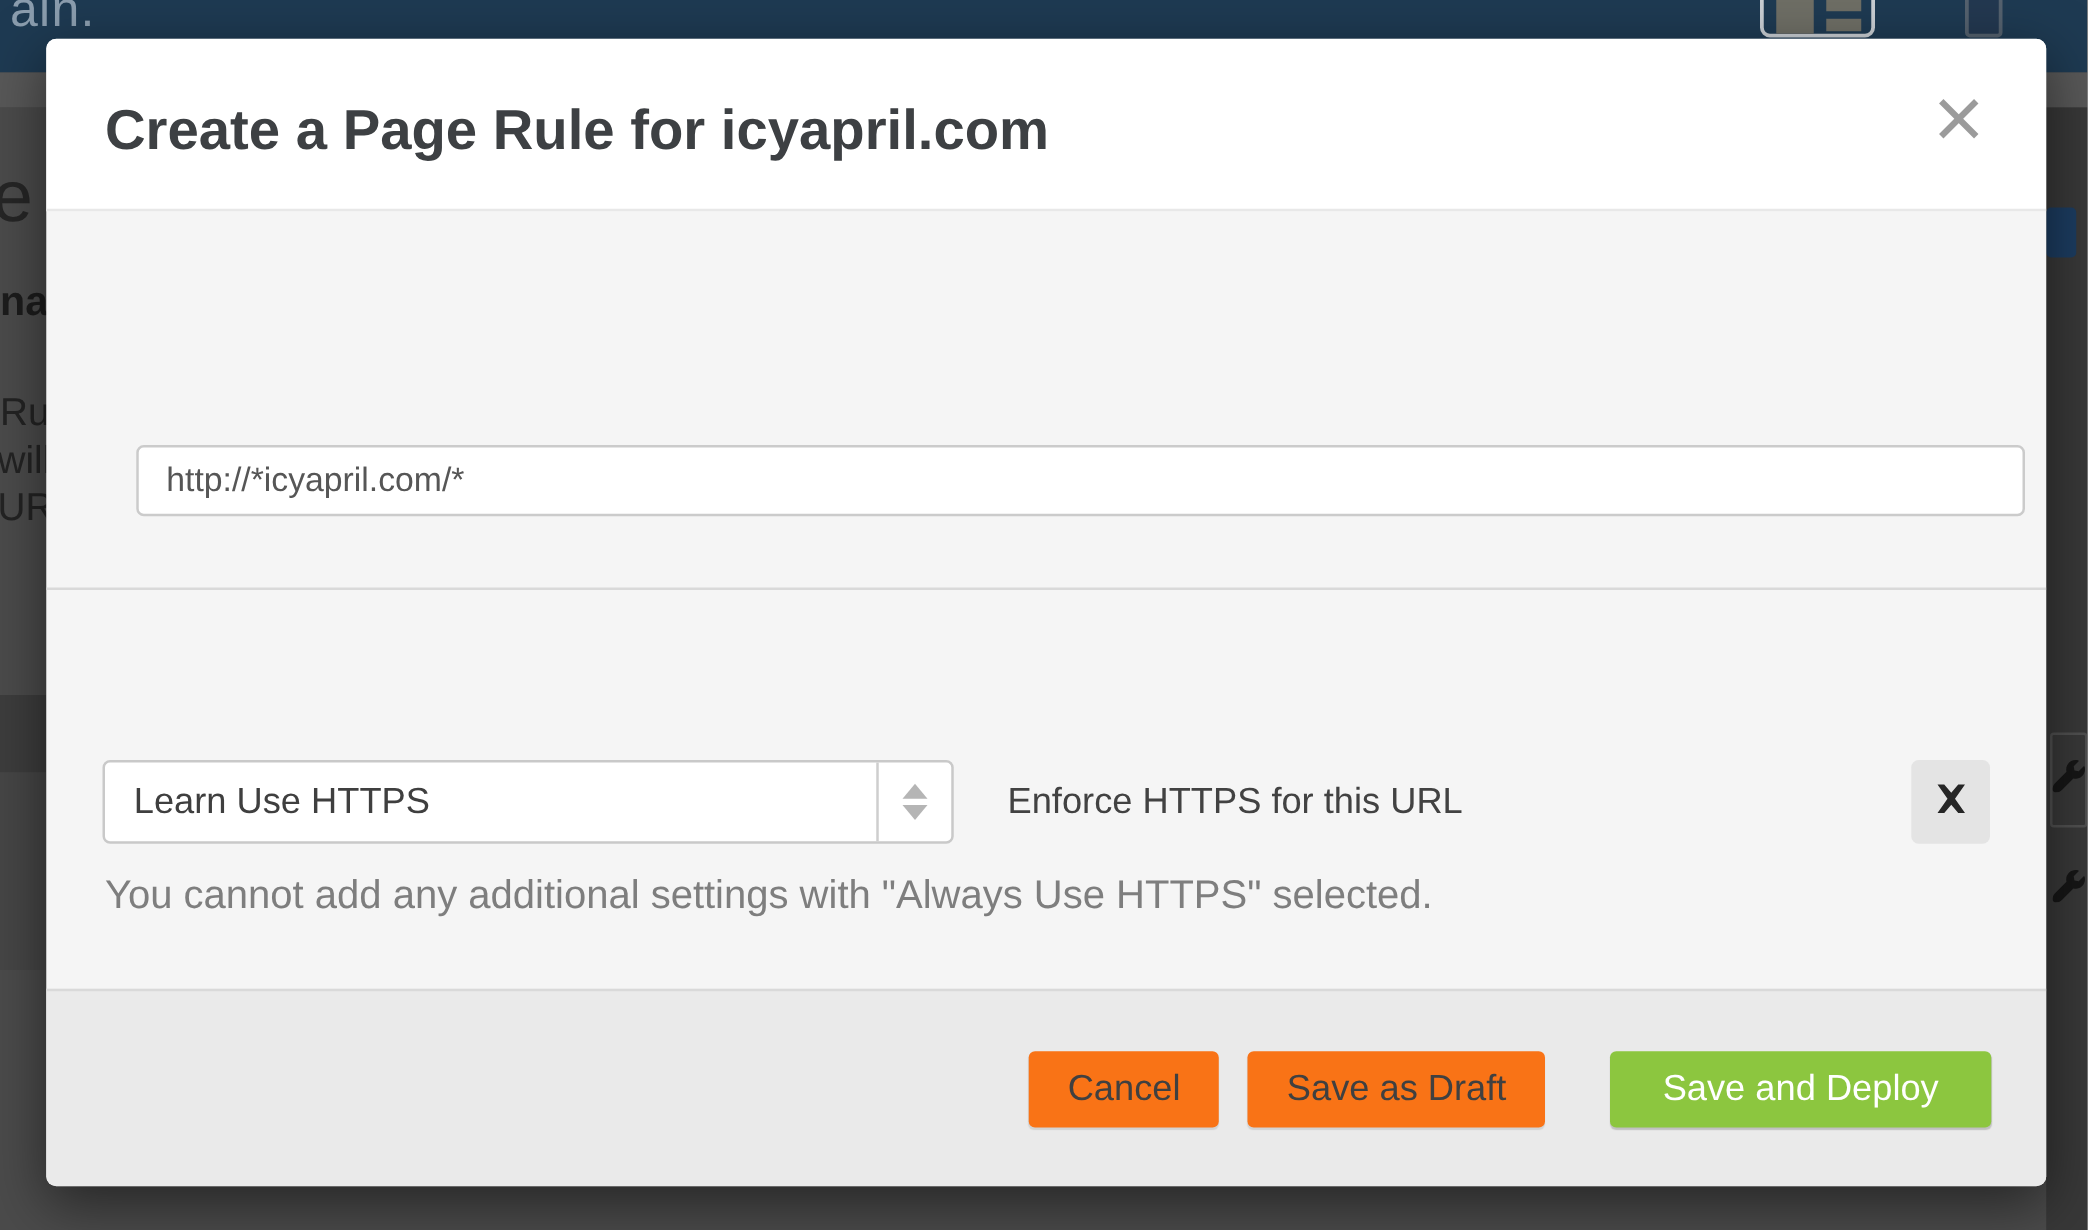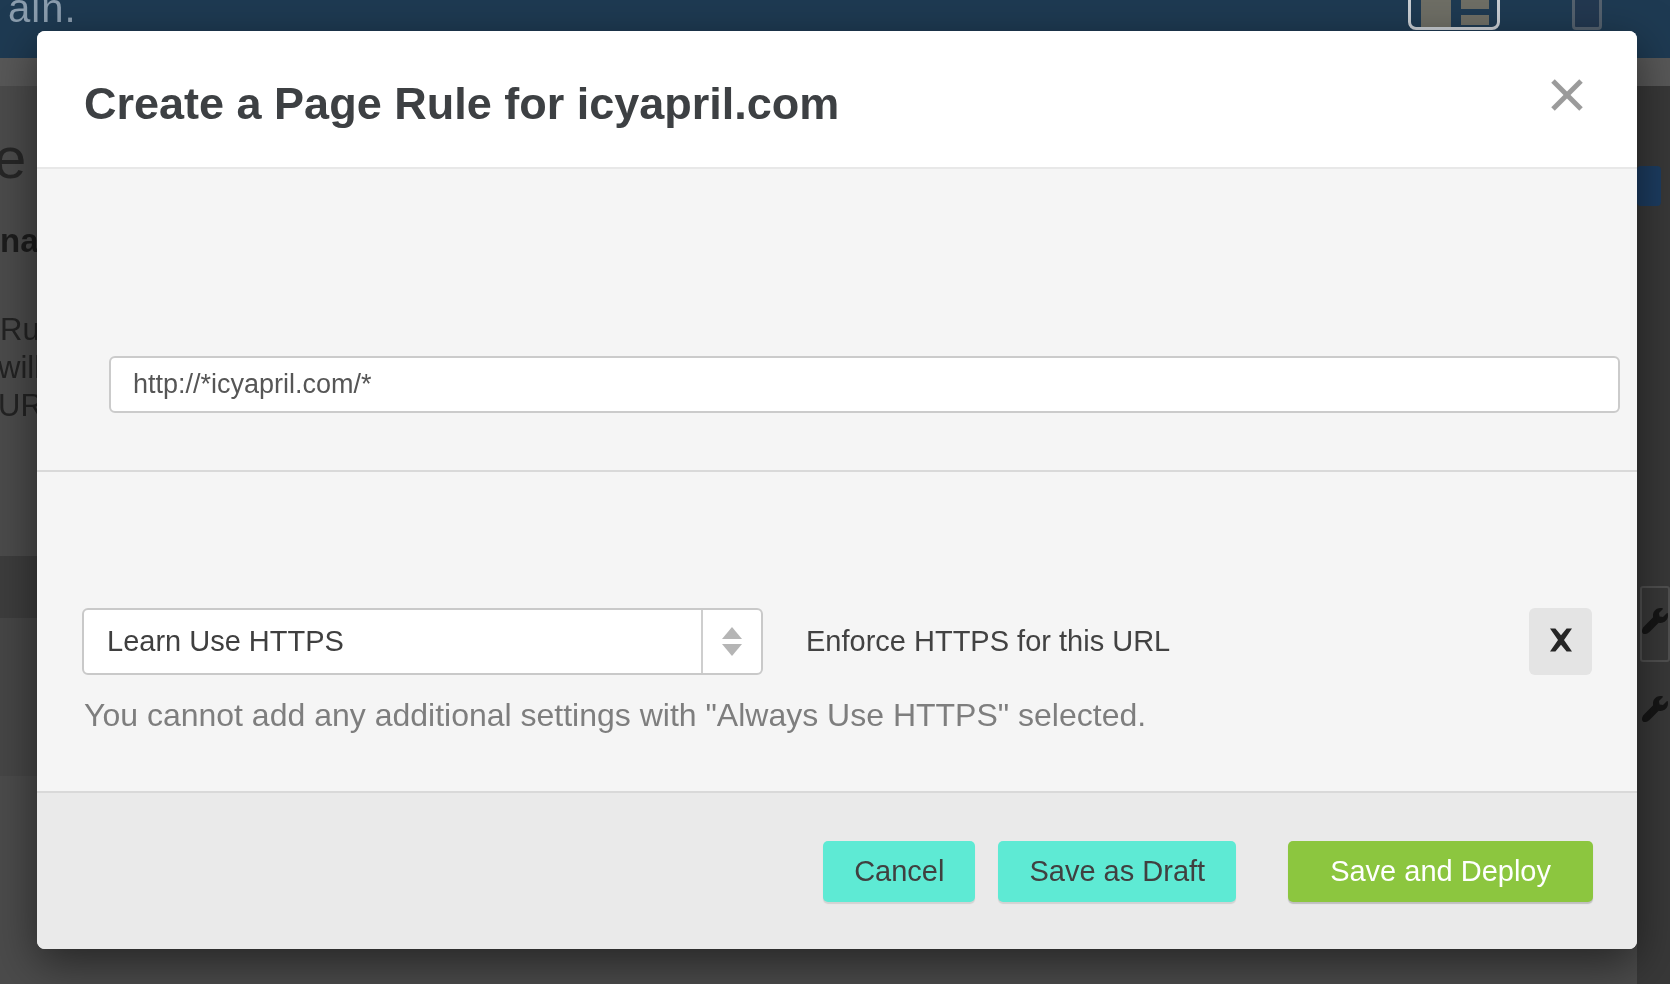--- a/index.html
+++ b/index.html
@@ -111,21 +111,21 @@
     position: absolute; left: 0; top: 760px; width: 100%; height: 158px;
     background: #eaeaea; border-top: 2px solid #d9d9d9;
     display: flex; align-items: center; justify-content: flex-end;
     gap: 23px; padding-right: 44px;
   }
   .btn {
     height: 61px; border: none; border-radius: 5px; cursor: pointer;
     font-family: "Liberation Sans", "DejaVu Sans", sans-serif;
     font-size: 29px; padding: 0 31px; white-space: nowrap;
   }
-  .btn-gray { background: #5eead4; color: #404040; box-shadow: 0 2px 1px rgba(0,0,0,0.10); }
+  .btn-gray { background: #f97316; color: #404040; box-shadow: 0 2px 1px rgba(0,0,0,0.10); }
   .btn-green { background: #8cc63f; color: #ffffff; box-shadow: 0 2px 1px rgba(0,0,0,0.18); padding: 0 42px; margin-left: 29px; }
 </style>
 </head>
 <body>
 
 <div id="stage">
 
   <div class="bd bd-navbar"></div>
   <div class="bd bd-band"></div>
   <div class="bd bd-base"></div>

